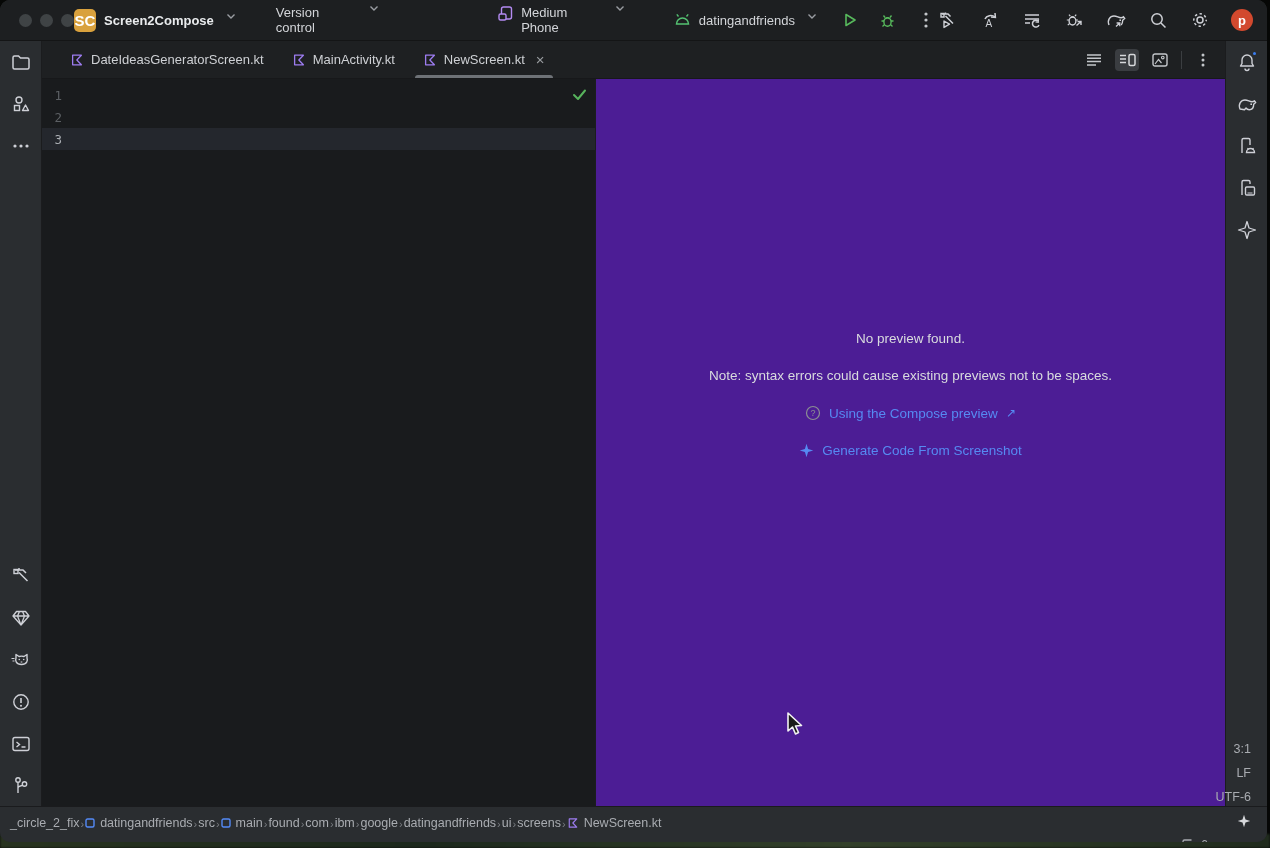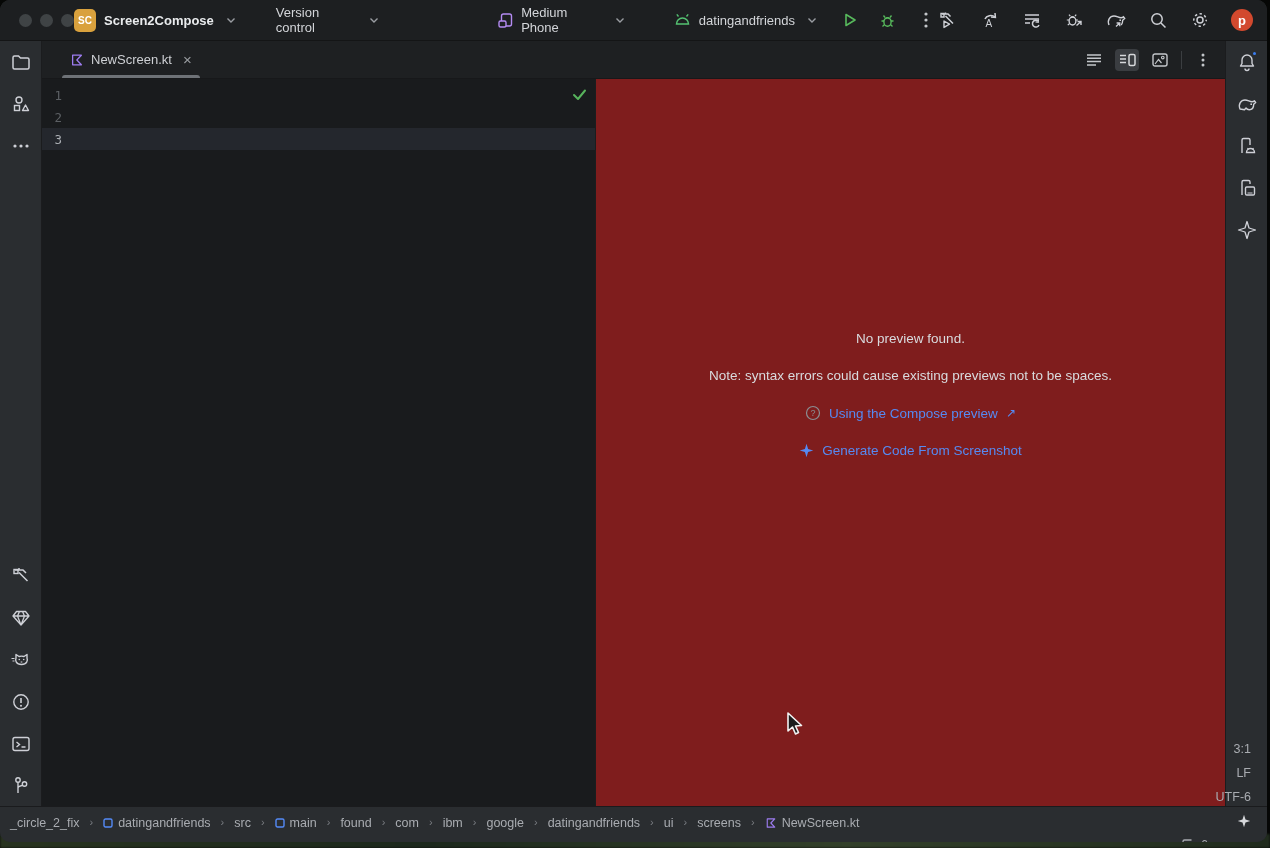--- a/index.html
+++ b/index.html
@@ -24,25 +24,25 @@
   
   .titlebar {
     position:absolute; top:0; left:0; right:0; height:41px;
     background:#1d1f21; border-bottom:1px solid #141516;
     display:flex; align-items:center;
   }
   .traffic { display:flex; gap:8px; margin-left:19px; }
   .tl { width:13px; height:13px; border-radius:50%; background:#3f4345; }
   .proj-badge {
     width:23px; height:23px; border-radius:5px; background:#d9a13d;
-    color:#fff; font-weight:bold; font-size:10px;
+    color:#fff; font-weight:bold; font-size:15px;
     display:flex; align-items:center; justify-content:center;
   }
   .proj-name { font-size:13px; font-weight:bold; color:#e9ebed; margin-left:8px; }
-  .tb-item { display:flex; align-items:center; gap:7px; font-size:13px; color:#d3d5d9; cursor:default; }
+  .tb-item { display:flex; align-items:flex-start; gap:7px; font-size:13px; color:#d3d5d9; cursor:default; }
   .chev { margin-left:5px; }
   .vc { margin-left:40px; }
   .dev { margin-left:118px; }
   .cfg { margin-left:48px; }
   .runbtns { display:flex; align-items:center; gap:16px; margin-left:22px; }
   .tb-right { margin-left:auto; display:flex; align-items:center; gap:20px; padding-right:14px; }
   .avatar {
     width:22px; height:22px; border-radius:50%; background:#d2492e;
     color:#fff; font-size:13px; font-weight:bold;
     display:flex; align-items:center; justify-content:center;
@@ -90,34 +90,34 @@
   .eline { display:flex; align-items:center; height:22px; position:relative; }
   .eline.current { background:#24272d; }
   .ln { width:20px; text-align:right; color:#5c6064; font-size:12.5px; flex:none; }
   .ecode { padding-left:45px; white-space:pre; color:#c3c7cd; }
   .eline.current .ln { color:#a9adb2; }
   .kw { color:#cf8e6d; }
   .linemark { position:absolute; right:8px; top:4px; }
   
   .preview {
     position:absolute; left:595px; right:42px; top:38px; bottom:0;
-    background:#7f1d1d; border-left:1px solid #1b1d1f;
+    background:#4c1d95; border-left:1px solid #1b1d1f;
     display:flex; flex-direction:column; align-items:center;
   }
   .pv-msgs { margin-top:252px; display:flex; flex-direction:column; align-items:center; gap:22px; font-size:13.5px; color:#d9dbde; }
   .pv-link { display:flex; align-items:center; gap:8px; color:#568af2; cursor:pointer; }
   .pv-ext { font-size:12px; color:#568af2; }
   
   .statusbar {
     position:absolute; left:0; right:0; bottom:0; height:36px;
     background:#2a2d30; border-top:1px solid #1a1b1d;
     display:flex; align-items:center; font-size:12.5px; color:#a9acb1;
     padding:0 16px 4px 10px;
   }
-  .crumbs { display:flex; align-items:flex-start; gap:10px; white-space:nowrap; }
+  .crumbs { display:flex; align-items:flex-end; gap:1px; white-space:nowrap; }
   .crumb { display:flex; align-items:center; gap:5px; cursor:pointer; }
   .csep { color:#7a7d82; font-size:11px; }
   .sb-right { margin-left:auto; display:flex; align-items:flex-end; gap:10px;flex-direction:column; }
   .sb-item { display:flex; align-items:center; gap:5px; cursor:pointer; }
   svg { display:block; }
   
   .mousecursor { position:absolute; left:785px; top:712px; pointer-events:none; z-index:50; }
 </style>
 </head>
 <body>
@@ -354,20 +354,36 @@
         </span>
         <span class="rbtn">
           <svg width="20" height="20" viewBox="0 0 20 20">
             <path d="M10 1.5 L12 8 L18.5 10 L12 12 L10 18.5 L8 12 L1.5 10 L8 8 Z" fill="none" stroke="#ced0d6" stroke-width="1.3" stroke-linejoin="round"></path>
           </svg>
         </span>
       </div>
     </div>
 
     <div class="tabrow">
+      <div class="tab">
+        <span>
+          <svg width="14" height="14" viewBox="0 0 16 16">
+              <path d="M3 2.5 H13 L7.8 8 L13 13.5 H3 Z" fill="none" stroke="#9d7cf0" stroke-width="1.5" stroke-linejoin="round"></path>
+            </svg>
+        </span>
+        <span>DateIdeasGeneratorScreen.kt</span>
+      </div>
+      <div class="tab">
+        <span>
+          <svg width="14" height="14" viewBox="0 0 16 16">
+              <path d="M3 2.5 H13 L7.8 8 L13 13.5 H3 Z" fill="none" stroke="#9d7cf0" stroke-width="1.5" stroke-linejoin="round"></path>
+            </svg>
+        </span>
+        <span>MainActivity.kt</span>
+      </div>
       <div class="tab active">
         <span>
           <svg width="14" height="14" viewBox="0 0 16 16">
               <path d="M3 2.5 H13 L7.8 8 L13 13.5 H3 Z" fill="none" stroke="#9d7cf0" stroke-width="1.5" stroke-linejoin="round"></path>
             </svg>
         </span>
         <span>NewScreen.kt</span>
         <span class="close">×</span>
       </div>
 

